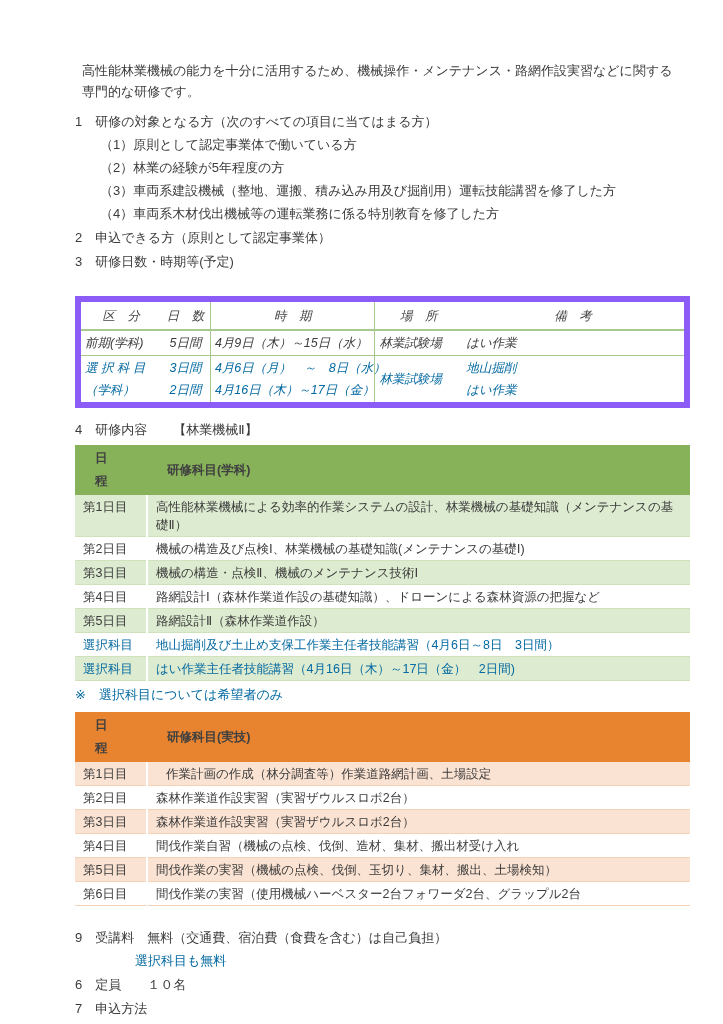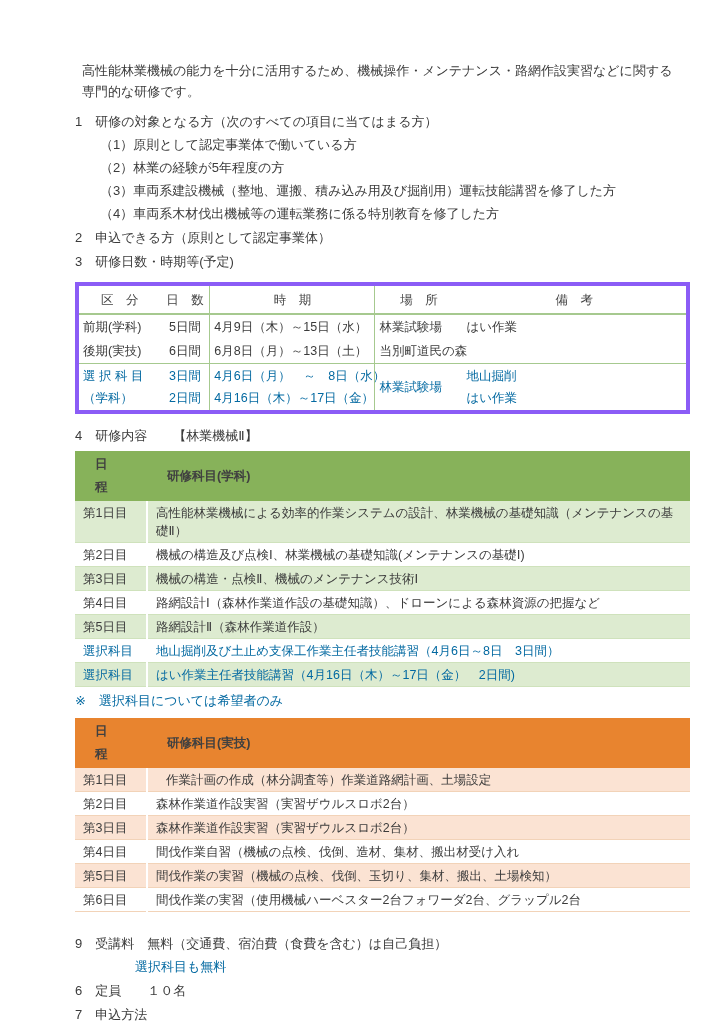--- a/index.html
+++ b/index.html
@@ -12,21 +12,21 @@
   .page{padding:46px 33px 0 75px;width:615px;}
   .title{font-size:17px;font-weight:bold;margin-left:18px;letter-spacing:.5px;white-space:nowrap;color:#222;}
   .intro{margin:14px 0 8px 7px;line-height:21px;}
   .num-item{margin-top:1px;white-space:nowrap;}
   .sub-item{margin-left:25px;white-space:nowrap;}
   .blue{color:#0369a1;}
   .small{font-size:10px;}
 
   
   table{border-collapse:collapse;table-layout:fixed;}
-  .t1{width:615px;margin-top:9px;border:4px solid #8b5cf6;}
+  .t1{width:615px;margin-top:23px;border:6px solid #8b5cf6;font-style:italic;}
   .t1 th,.t1 td{padding:1px 4px;font-weight:normal;font-size:12.5px;line-height:22px;vertical-align:middle;}
   .t1 thead th{height:25px;border-bottom:2px solid #a6c98f;text-align:center;color:#444;}
   .t1 .bR{border-right:1.5px solid #a6c98f;}
   .t1 .sepTop td{border-top:1.5px solid #a6c98f;}
   .t1 .c{text-align:center;}
   .t1 .nowrap{white-space:nowrap;}
 
   
   .t2,.t3{width:615px;}
   .t2 th,.t3 th{font-weight:bold;font-size:12.5px;text-align:left;padding:2px 20px;height:21px;color:#404040;}
@@ -85,26 +85,20 @@
       </tr>
     </thead>
     <tbody>
       <tr>
         <td class="nowrap">前期(学科)</td>
         <td class="bR c">5日間</td>
         <td class="bR nowrap">4月9日（木）～15日（水）</td>
         <td class="nowrap">林業試験場</td>
         <td class="nowrap">はい作業</td>
       </tr>
-      <tr>
-        <td class="nowrap">後期(実技)</td>
-        <td class="bR c">6日間</td>
-        <td class="bR nowrap">6月8日（月）～13日（土）</td>
-        <td class="small nowrap" colspan="2">当別町道民の森</td>
-      </tr>
       <tr class="sepTop blue">
         <td>
           <div>選 択 科 目</div>
           <div>（学科）</div>
         </td>
         <td class="bR c">
           <div>3日間</div>
           <div>2日間</div>
         </td>
         <td class="bR nowrap">

